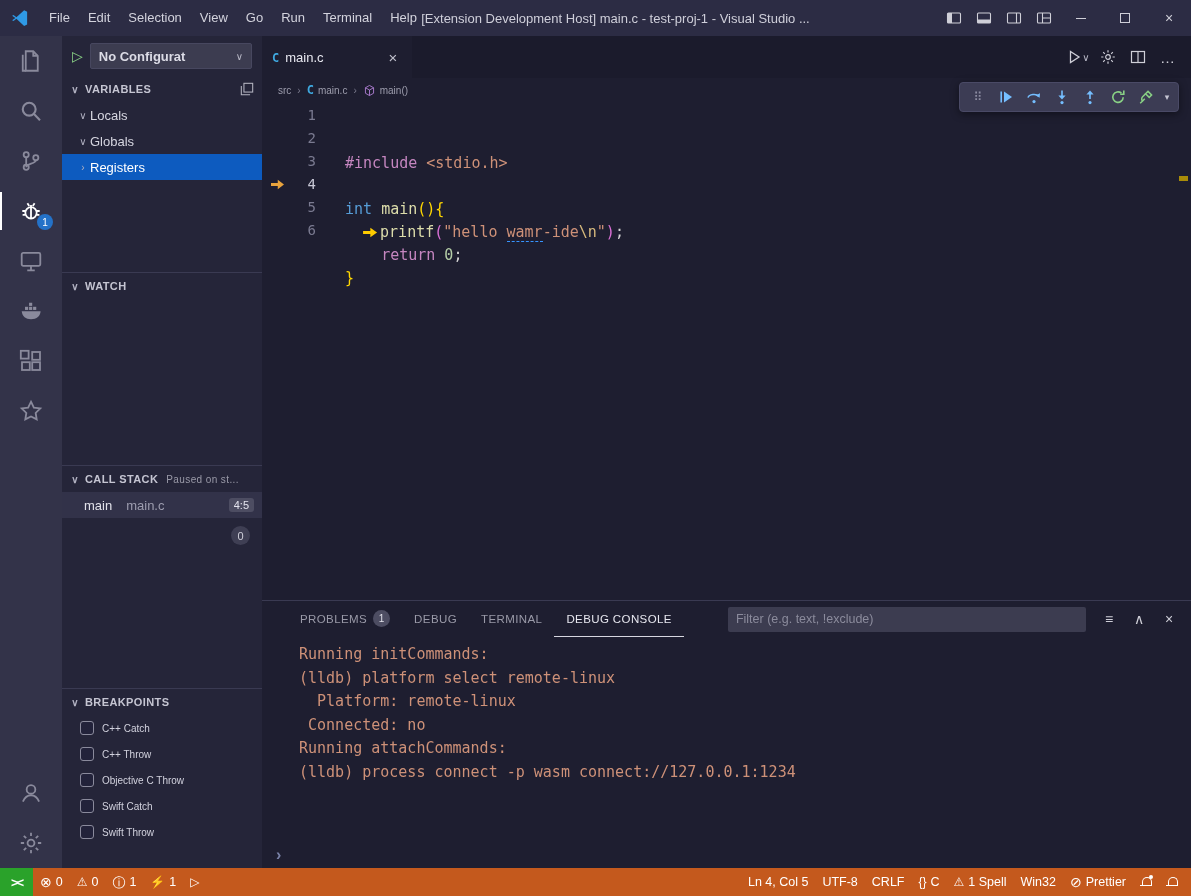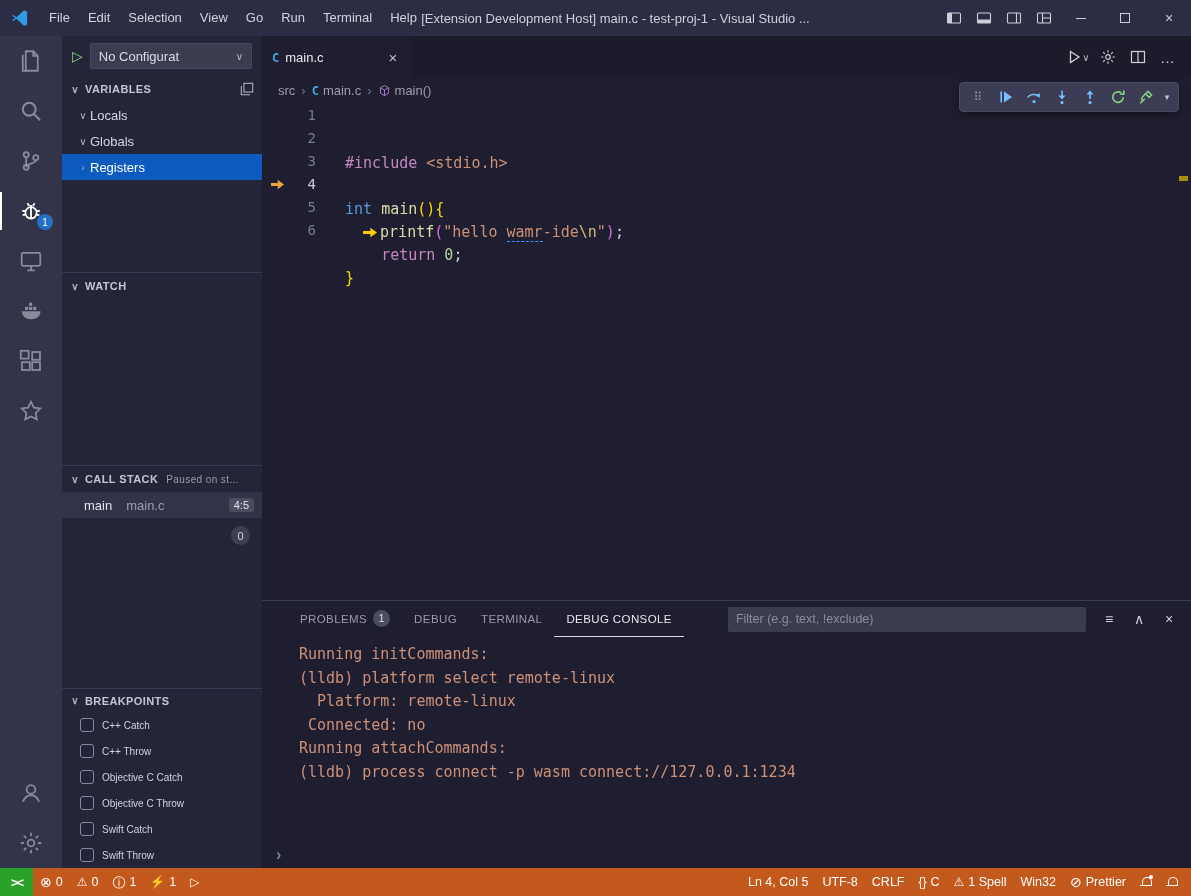--- a/index.html
+++ b/index.html
@@ -34,21 +34,21 @@
   .ab-item.active::before{content:"";position:absolute;left:0;top:6px;bottom:6px;width:2px;background:#fff;}
   .ab-badge{position:absolute;right:9px;bottom:6px;min-width:16px;height:16px;border-radius:8px;
     background:var(--c-badge);color:#fff;font-size:10px;display:flex;align-items:center;justify-content:center;}
   .ab-spacer{flex:1;}
   
   .sidebar{width:200px;background:var(--c-sidebar);flex:0 0 200px;display:flex;flex-direction:column;overflow:hidden;}
   .config-row{height:40px;display:flex;align-items:center;padding:0 10px;flex:0 0 40px;}
   .play-glyph{color:var(--c-green);font-size:14px;margin-right:7px;}
   .config-select{flex:1;height:26px;background:var(--c-input);border:1px solid #47475f;border-radius:2px;
     display:flex;align-items:center;padding:0 8px;color:#dcdce6;font-size:13px;cursor:pointer;}
-  .config-select .cs-label{flex:1;white-space:nowrap;overflow:hidden;}
+  .config-select .cs-label{flex:1;white-space:nowrap;overflow:hidden;font-weight:bold;}
   .chev{color:#b8b8c6;font-size:10px;}
   .section{border-top:1px solid var(--c-border);display:flex;flex-direction:column;overflow:hidden;position:relative;}
   .sec-vars{height:196px;flex:0 0 196px;border-top:none;}
   .sec-watch{height:193px;flex:0 0 193px;}
   .sec-callstack{height:223px;flex:0 0 223px;}
   .sec-bp{flex:1;}
   .sec-header{height:26px;display:flex;align-items:center;padding:0 8px 0 6px;font-size:11px;font-weight:bold;
     color:#c5c5d2;letter-spacing:.4px;cursor:pointer;}
   .sec-header .twisty{margin-right:3px;}
   .sec-status{font-weight:normal;font-size:10px;color:#9a9aa8;margin-left:8px;white-space:nowrap;overflow:hidden;}
@@ -68,21 +68,21 @@
   .editor-col{flex:1;display:flex;flex-direction:column;min-width:0;position:relative;}
   .tabbar{height:42px;background:var(--c-tabbar);display:flex;align-items:stretch;flex:0 0 42px;}
   .tab{width:150px;background:var(--c-editor);display:flex;align-items:center;padding:0 10px;cursor:pointer;}
   .tab .tab-label{margin:0 8px 0 6px;color:#e8e8f0;font-size:13px;}
   .tab-close{margin-left:auto;color:#c0c0cc;font-size:15px;width:18px;text-align:center;cursor:pointer;}
   .c-icon::before{content:"C";color:#3fa9e0;font-weight:bold;font-family:"DejaVu Sans Mono",monospace;font-size:12px;}
   .editor-actions{margin-left:auto;display:flex;align-items:center;gap:4px;padding-right:10px;color:#cfcfd8;}
   .ea-btn{display:flex;align-items:center;justify-content:center;width:26px;height:26px;cursor:pointer;}
   .ea-more{font-size:15px;letter-spacing:1px;}
   .breadcrumbs{height:24px;display:flex;align-items:center;background:var(--c-editor);padding-left:16px;
-    color:#9d9dad;font-size:13px;flex:0 0 24px;}
+    color:#9d9dad;font-size:10px;flex:0 0 24px;}
   .bc-sep{margin:0 6px;color:#7a7a8c;}
   .bc-item{display:flex;align-items:center;gap:4px;cursor:pointer;}
   
   .editor-body{flex:1;background:var(--c-editor);position:relative;overflow:hidden;padding-top:2px;}
   #code{font-family:"DejaVu Sans Mono",monospace;font-size:15px;}
   .code-line{display:flex;height:23px;line-height:23px;white-space:pre;cursor:text;}
   .glyph{width:28px;flex:0 0 28px;position:relative;}
   .lnum{width:26px;flex:0 0 26px;text-align:right;color:#7a7a90;font-size:14px;}
   .code-line.current .lnum{color:#c8c8d6;}
   .lcontent{padding-left:29px;color:#d4d4d4;margin-top:48px;}
@@ -340,24 +340,20 @@
             <div class="bp-row">
               <span class="checkbox"></span>
               <span class="bp-label">C++ Catch</span>
             </div>
             <div class="bp-row">
               <span class="checkbox"></span>
               <span class="bp-label">C++ Throw</span>
             </div>
             <div class="bp-row">
               <span class="checkbox"></span>
-              <span class="bp-label">Objective C Catch</span>
-            </div>
-            <div class="bp-row">
-              <span class="checkbox"></span>
               <span class="bp-label">Objective C Throw</span>
             </div>
             <div class="bp-row">
               <span class="checkbox"></span>
               <span class="bp-label">Swift Catch</span>
             </div>
             <div class="bp-row">
               <span class="checkbox"></span>
               <span class="bp-label">Swift Throw</span>
             </div>

